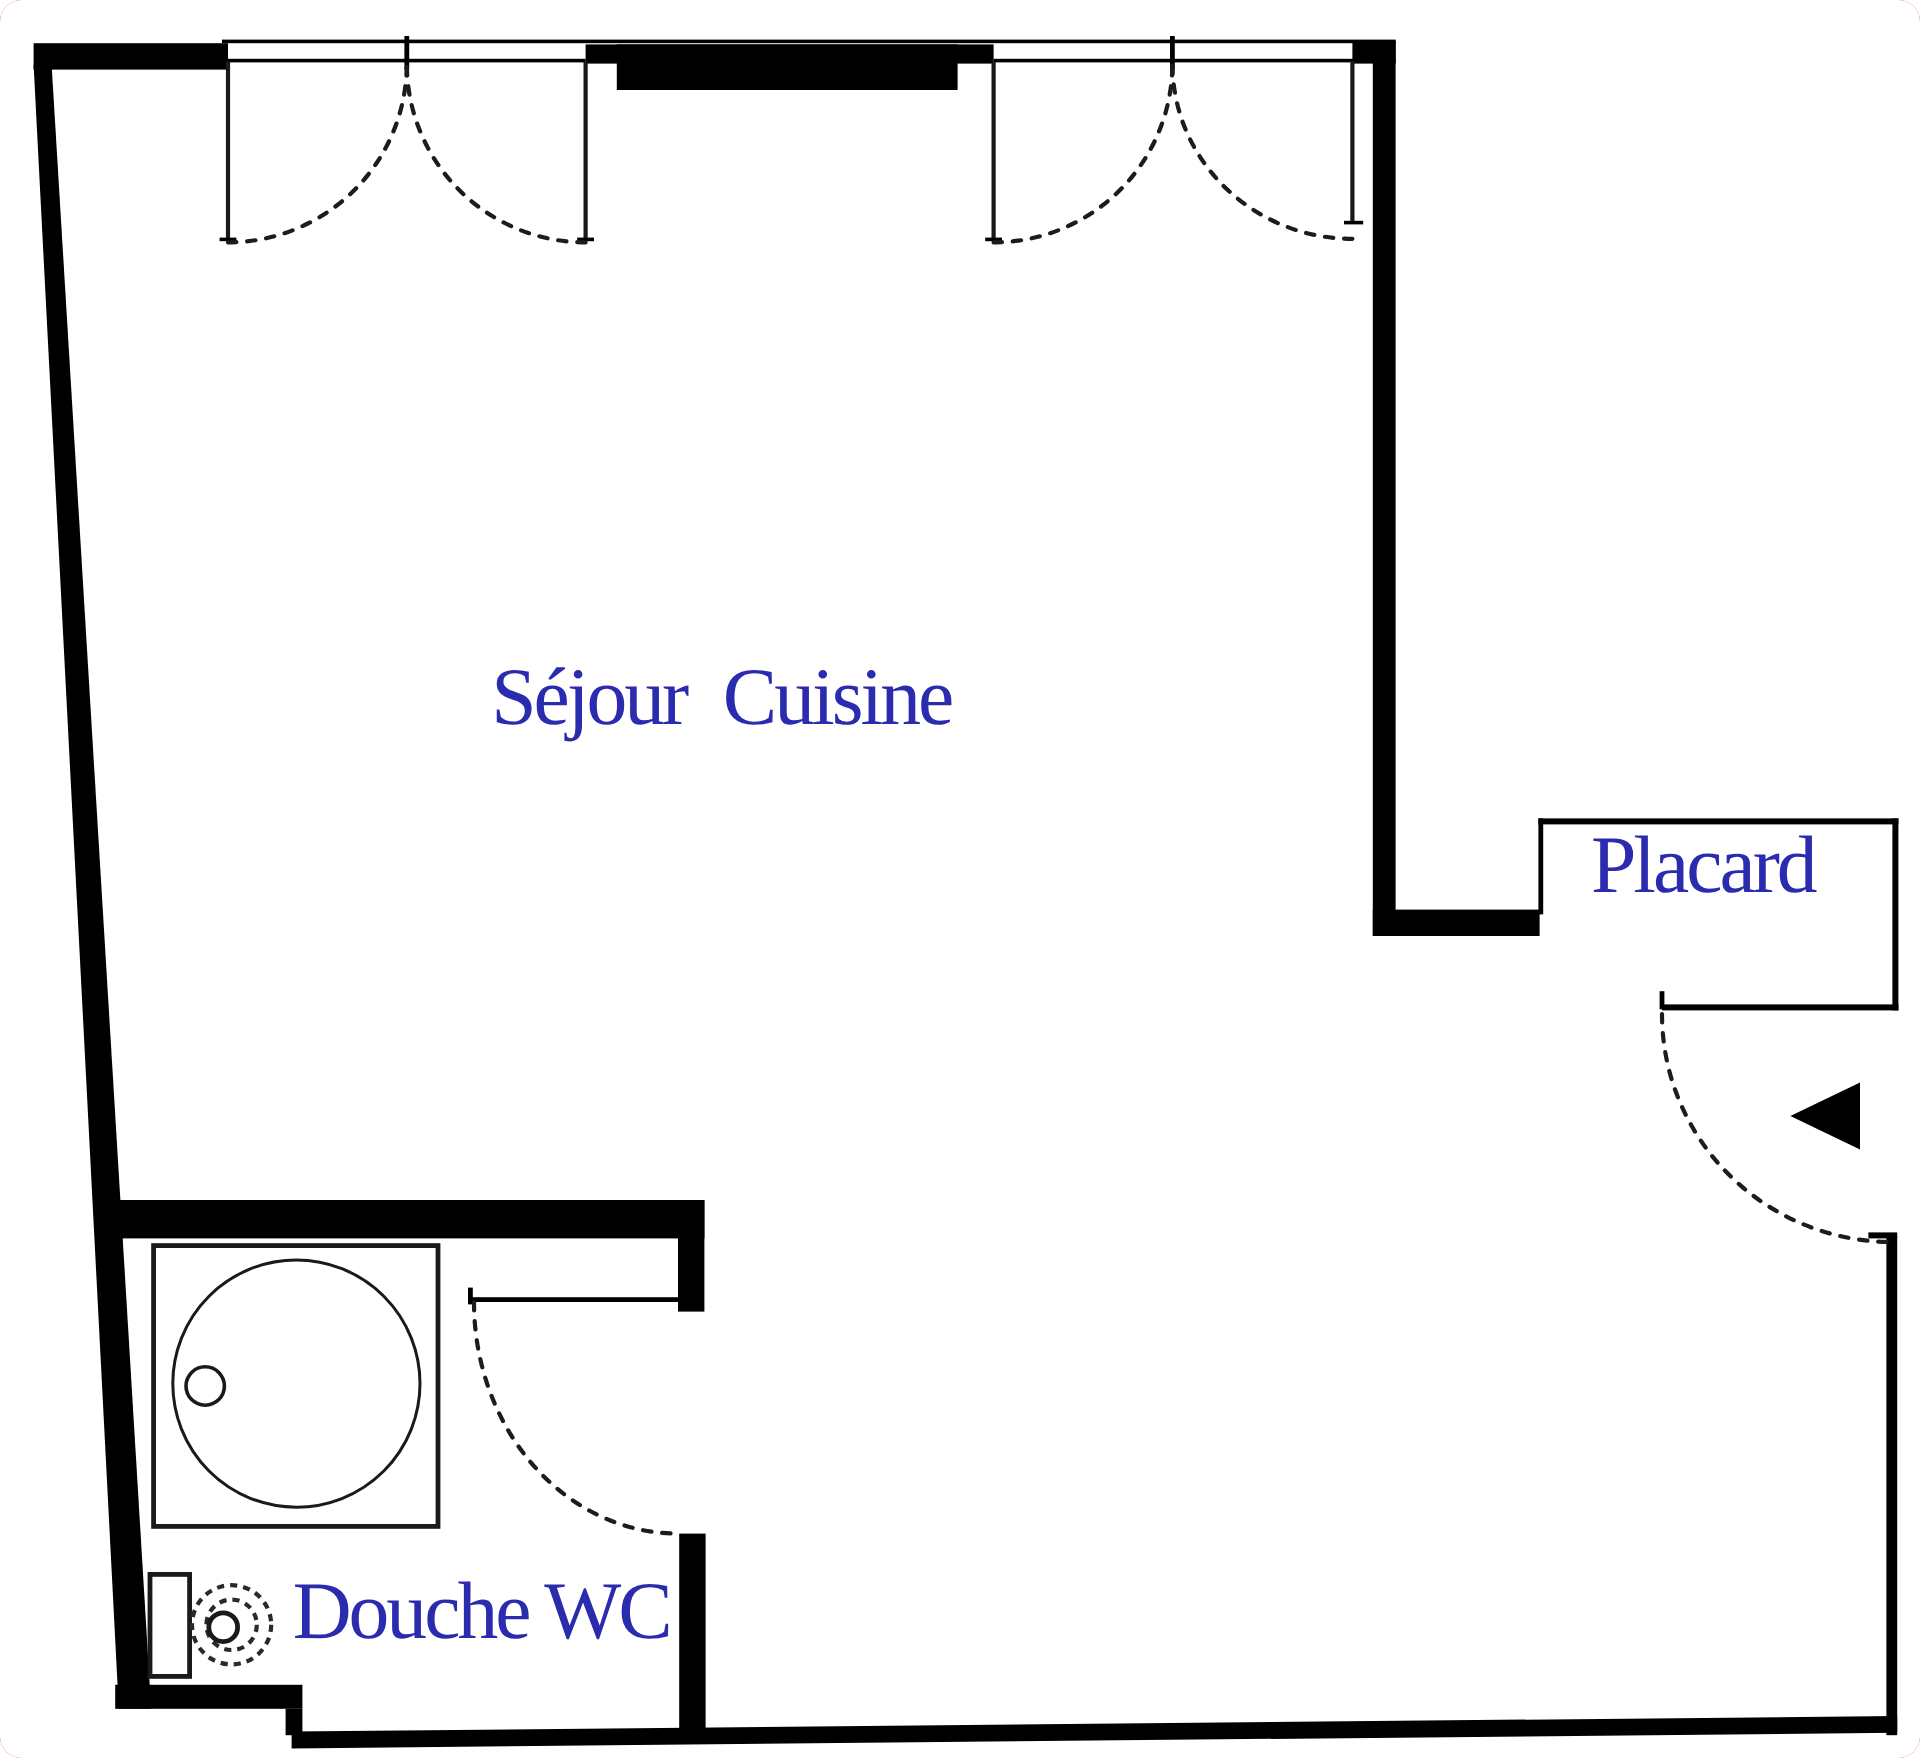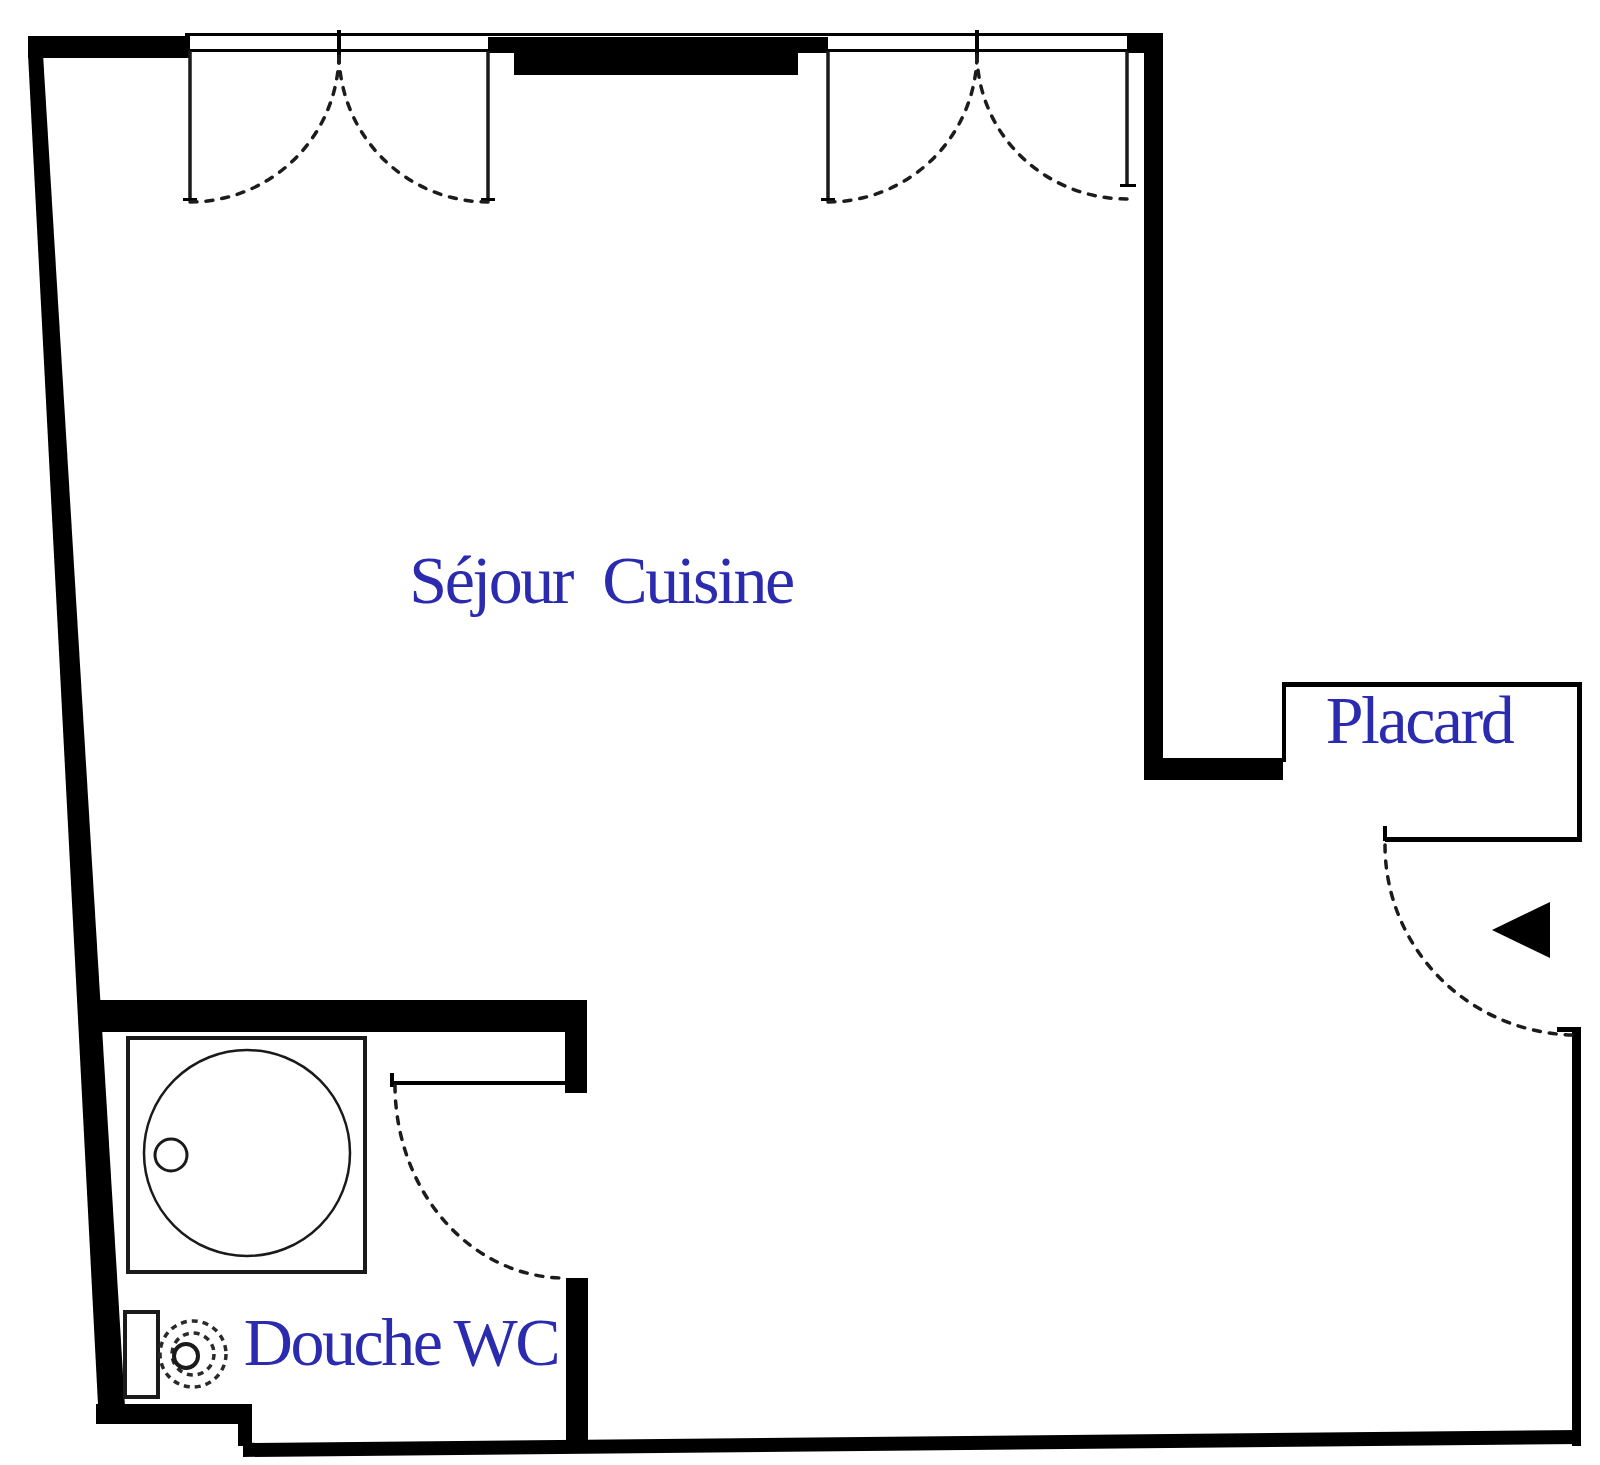--- a/index.html
+++ b/index.html
@@ -6,20 +6,21 @@
     margin: 0;
     padding: 0;
     background: #ffffff;
   }
   .plan-wrap {
     position: relative;
     width: 1600px;
     height: 1465px;
     background: #be185d;
     overflow: hidden;
+    border-radius: 18px;
   }
   svg { display: block; }
 
   .wall        { fill: #000000; stroke: none; }
   .leaf-line   { stroke: #1a1a1a; stroke-width: 3.5; fill: none; }
   .post-line   { stroke: #000000; stroke-width: 4;   fill: none; }
   .swing-arc   { stroke: #1c1c1c; stroke-width: 3.5; fill: none;
                  stroke-dasharray: 7 9; stroke-linecap: round; }
   .fixture     { stroke: #1a1a1a; fill: none; }
   .fixture-dash{ stroke: #2a2a2a; fill: none; stroke-dasharray: 6 5; }

